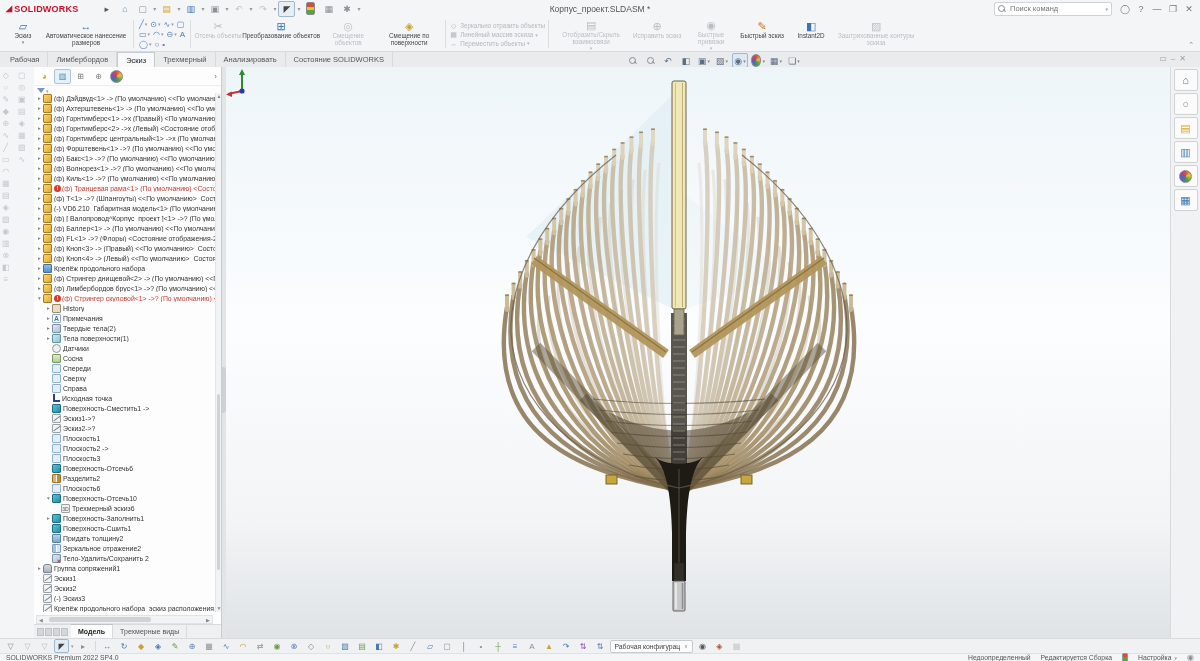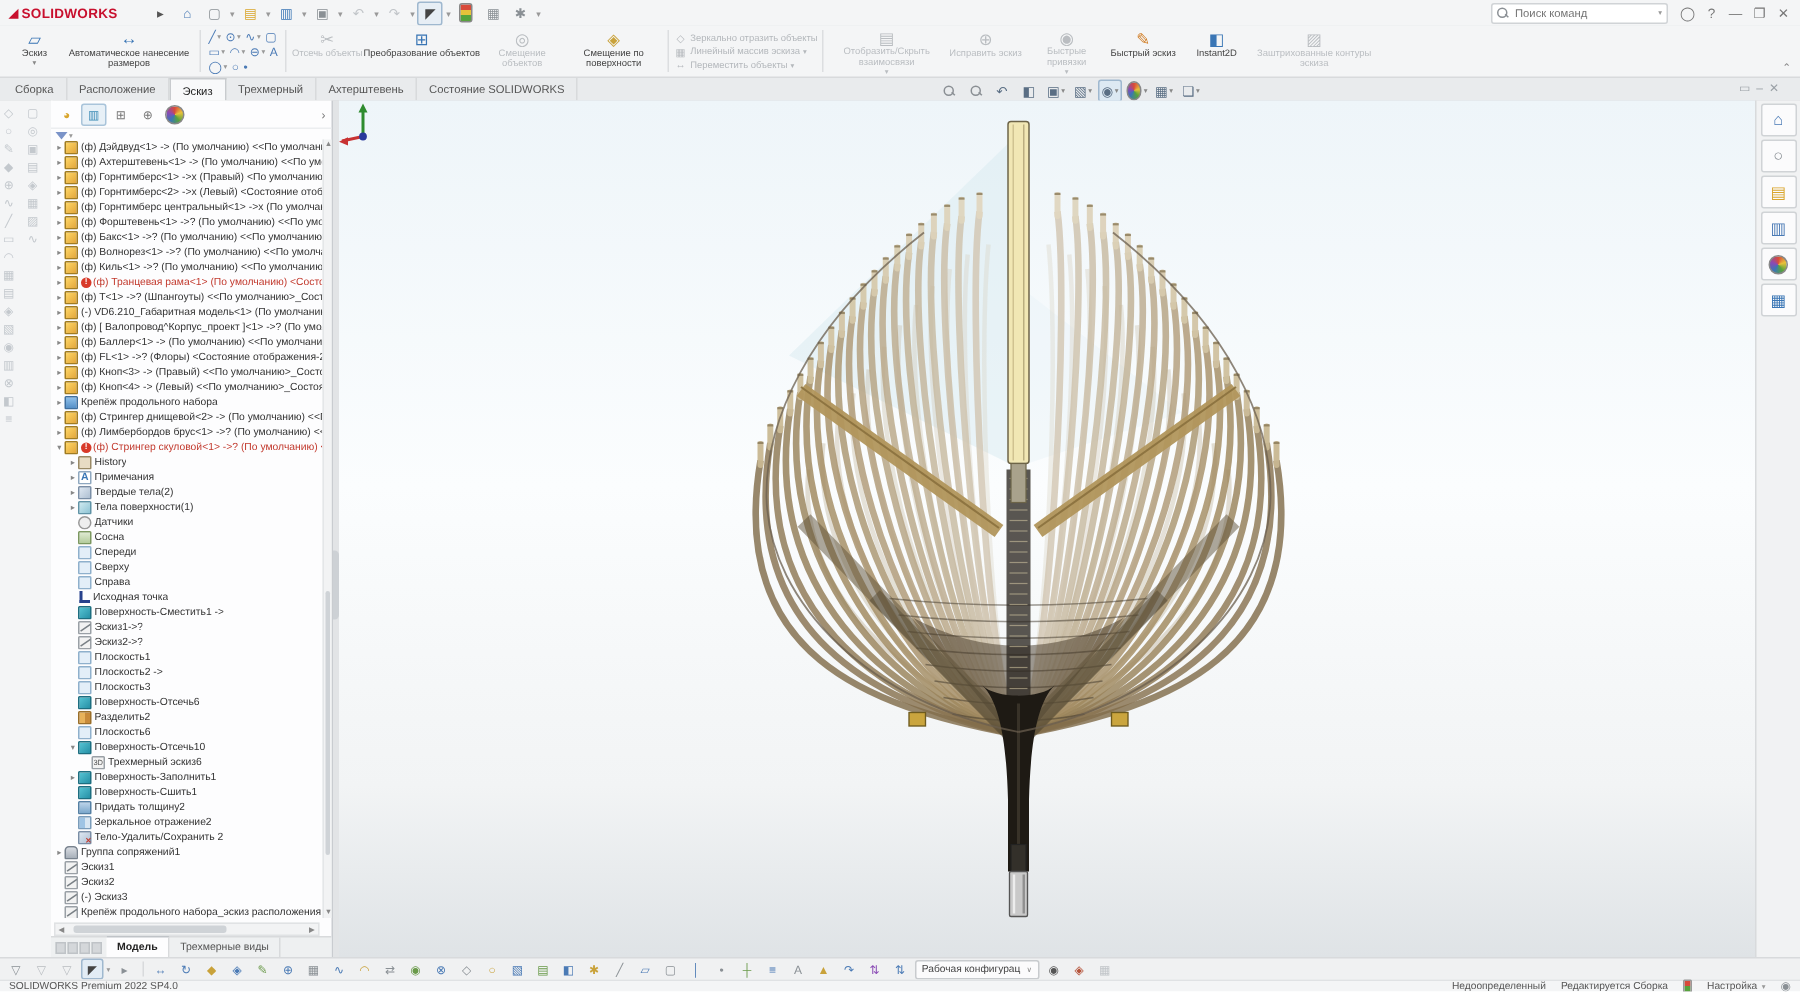--- a/index.html
+++ b/index.html
@@ -152,20 +152,21 @@
       <span class="car">▾</span>
       <span class="qi sel" style="color: rgb(68, 68, 68);">◤</span>
       <span class="car">▾</span>
       <span class="qi">
         <span class="tl"></span>
       </span>
       <span class="qi" style="color: rgb(138, 144, 149);">▦</span>
       <span class="qi" style="color: rgb(138, 144, 149);">✱</span>
       <span class="car">▾</span>
     </div>
+  <div class="win-title">Корпус_проект.SLDASM *</div>
   <div class="tb-right">
     <div class="searchbox">
       <span class="mag"></span>
       <input placeholder="Поиск команд" style="">
       <span class="fcar">▾</span>
     </div>
     <div id="tbright" style="display:flex;gap:2px;">
         <span class="tbi">◯</span>
         <span class="tbi">?</span>
         <span class="tbi">—</span>
@@ -303,25 +304,25 @@
       <div class="rbtn dis" style="width: 80px;">
         <span class="bic" style="color: rgb(153, 153, 153);">▨</span>
         <div class="blbl">Заштрихованные контуры эскиза</div>
       </div>
     </div>
     <div class="ribbon-collapse">⌃</div>
   </div>
 
 <div class="tabrow">
   <div class="tabs" id="tabs">
-      <div class="tab">Сборка</div>
-      <div class="tab">Расположение</div>
+      <div class="tab">Рабочая</div>
+      <div class="tab">Лимбербордов</div>
       <div class="tab active">Эскиз</div>
       <div class="tab">Трехмерный</div>
-      <div class="tab">Ахтерштевень</div>
+      <div class="tab">Анализировать</div>
       <div class="tab">Состояние SOLIDWORKS</div>
     </div>
   <div class="headsup" id="headsup">
       <span class="hbtn">
         <span class="mag"></span>
       </span>
       <span class="hbtn">
         <span class="mag"></span>
       </span>
       <span class="hbtn">↶</span>

